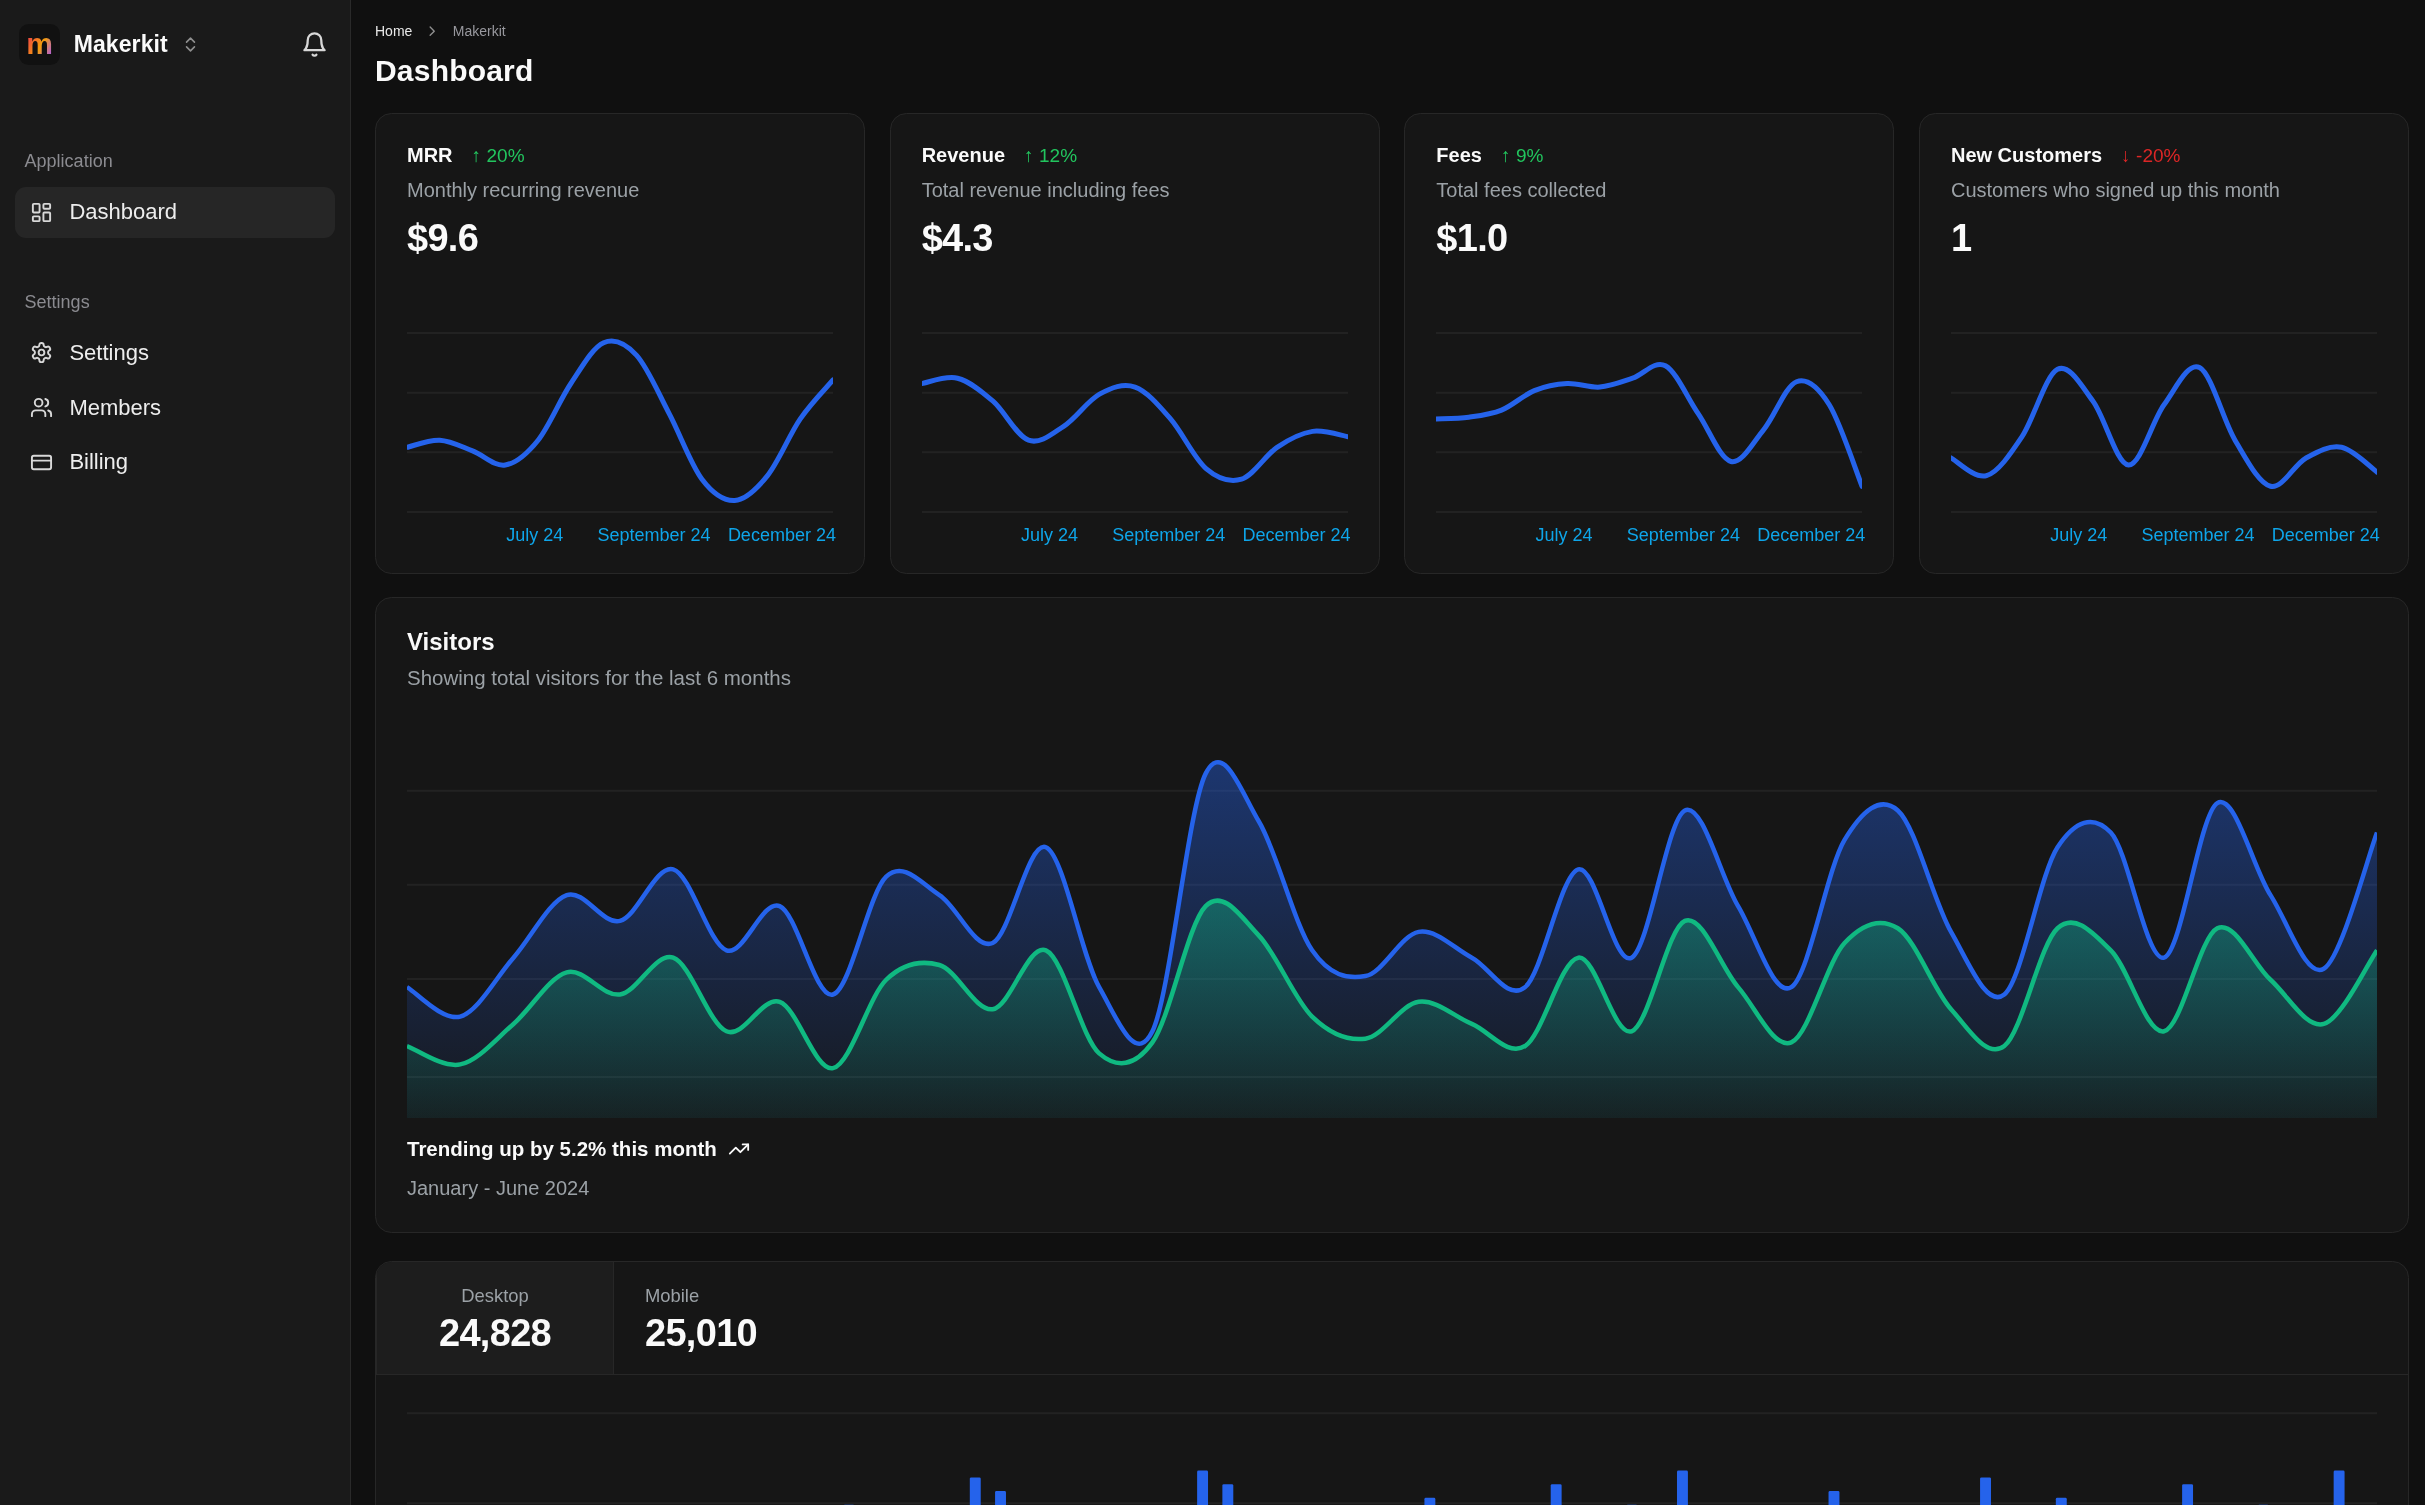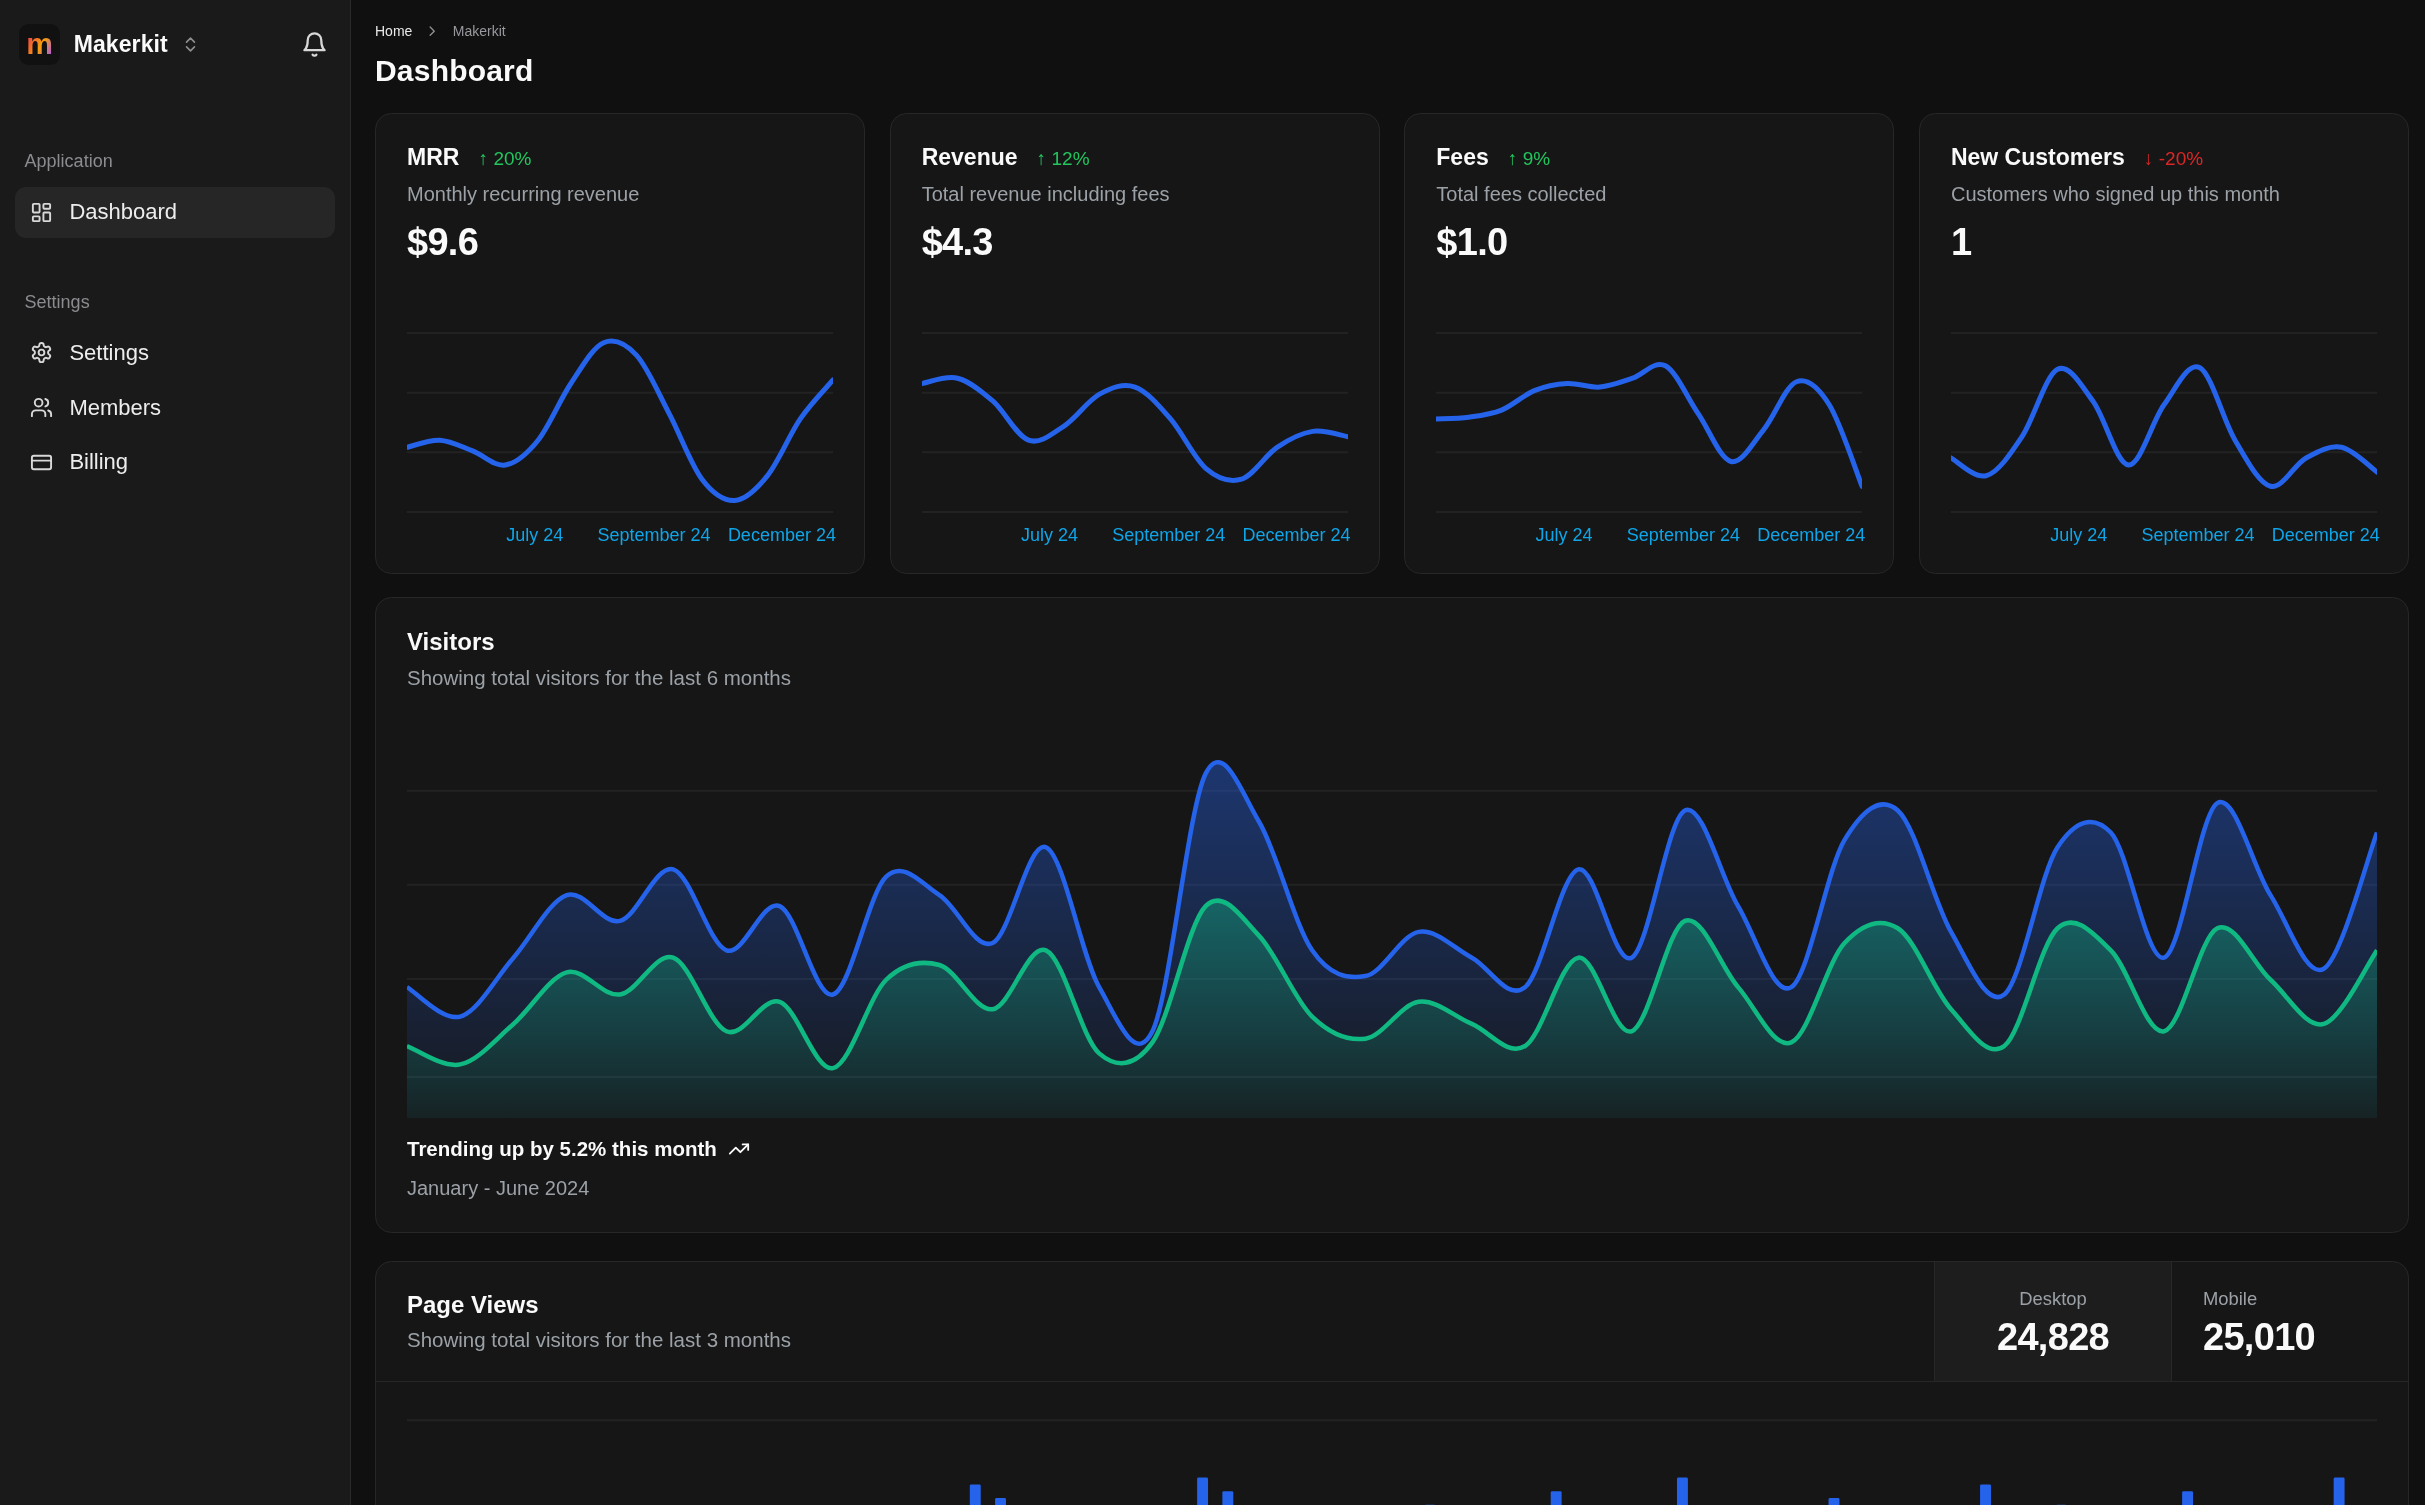--- a/index.html
+++ b/index.html
@@ -52,21 +52,21 @@
   .breadcrumb { display:flex; align-items:center; gap:12px; font-size:14px; }
   .crumb-home { color:#e8e8e8; cursor:pointer; }
   .crumb-cur { color:#98989e; }
   .page-title { margin-top:15px; font-size:30px; font-weight:700; letter-spacing:0.2px; }
   .grid4 { margin-top:24.6px; display:grid; grid-template-columns:repeat(4,1fr); gap:24.6px; }
   .card {
     background:#161616; border:1.4px solid #272727; border-radius:16.4px;
   }
   .stat-card { padding:30px 31px 20.5px; height:461px; display:flex; flex-direction:column; }
   .stat-head { display:flex; align-items:baseline; gap:19px; }
-  .stat-title { font-size:23px; font-weight:700; }
+  .stat-title { font-size:20px; font-weight:700; }
   .trend { display:flex; align-items:baseline; gap:5.5px; font-size:19px; }
   .trend.up { color:#22c55e; }
   .trend.down { color:#dc2626; }
   .stat-desc { margin-top:12.3px; font-size:20px; color:#9ba1a6; }
   .stat-value { margin-top:15px; font-size:38px; font-weight:700; letter-spacing:-0.7px; }
   .stat-chart { margin-top:auto; height:199px; position:relative; }
   .stat-chart svg, .area-chart svg, .bars-chart svg { position:absolute; inset:0; width:100%; height:100%; }
   .xlabels { position:relative; height:27px; margin-top:3px; font-size:18px; color:#0ea5e9;text-align:center; }
   .xlabels span { position:absolute; transform:translateX(-50%); white-space:nowrap; }
   .xl-0 { left:30%; } .xl-1 { left:58%; } .xl-2 { left:88%; }
@@ -293,24 +293,20 @@
       <svg class="icon" width="22" height="22" viewBox="0 0 24 24" style="stroke:#fafafa">
           <polyline points="22 7 13.5 15.5 8.5 10.5 2 17"></polyline>
           <polyline points="16 7 22 7 22 13"></polyline>
         </svg>
     </div>
     <div class="panel-foot-muted">January - June 2024</div>
   </div>
 
   <div class="card pv-card">
     <div class="pv-head">
-      <div class="pv-head-text">
-        <div class="panel-title">Page Views</div>
-        <div class="panel-sub">Showing total visitors for the last 3 months</div>
-      </div>
       <div class="pv-tab active">
         <span class="pv-tab-label">Desktop</span>
         <span class="pv-tab-value">24,828</span>
       </div>
       <div class="pv-tab">
         <span class="pv-tab-label">Mobile</span>
         <span class="pv-tab-value">25,010</span>
       </div>
     </div>
     <div class="bars-chart">

